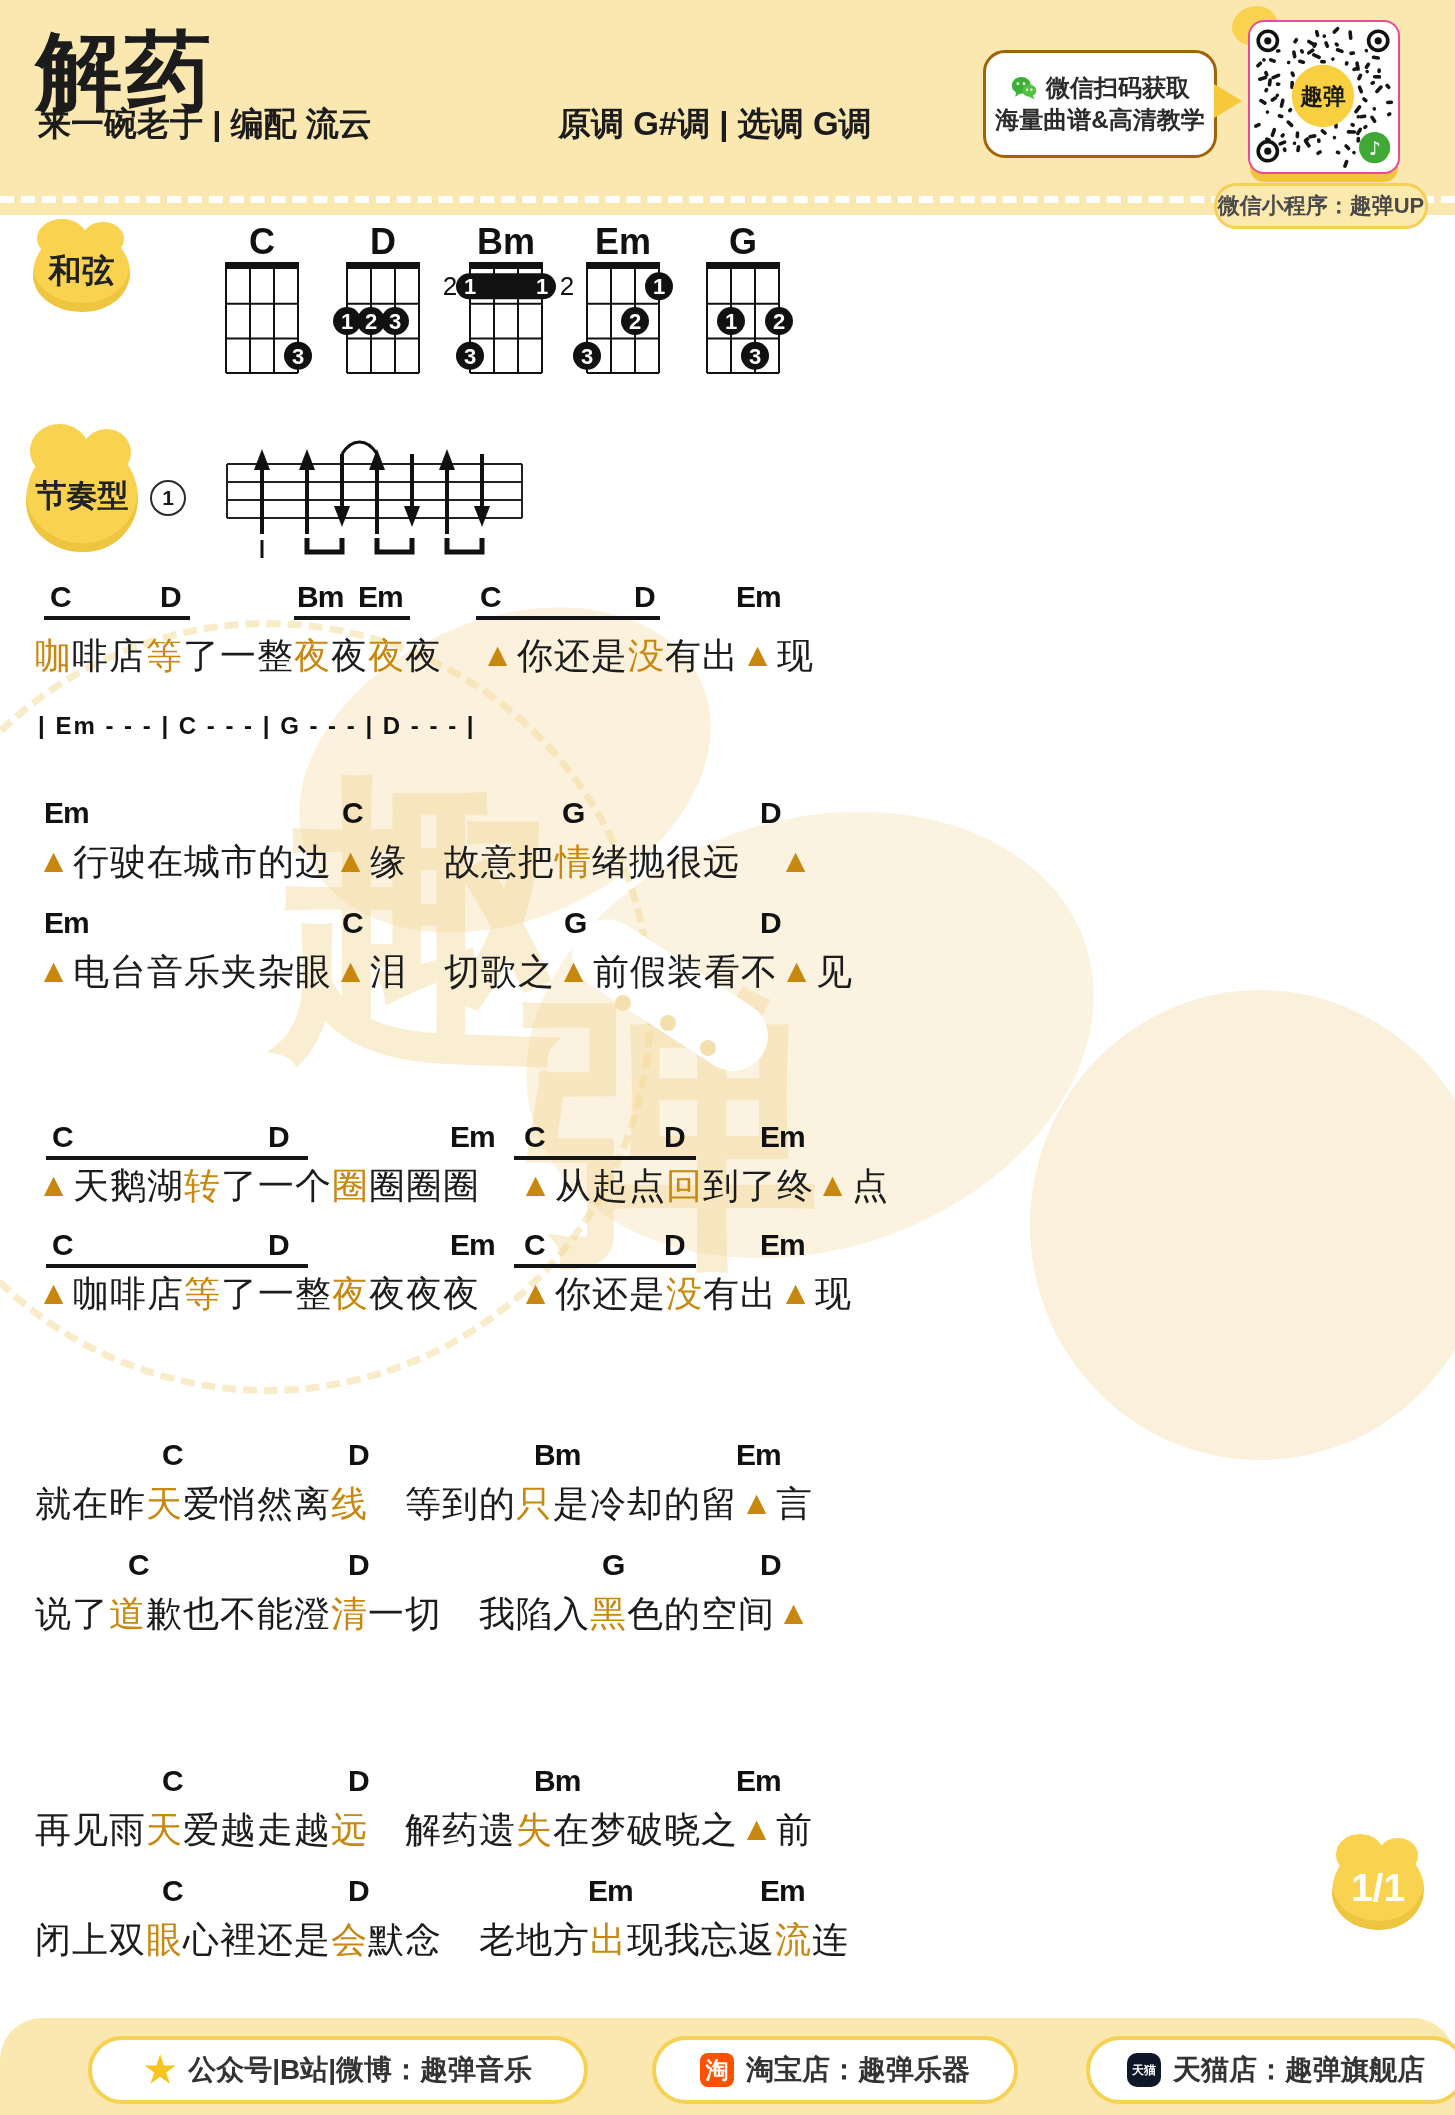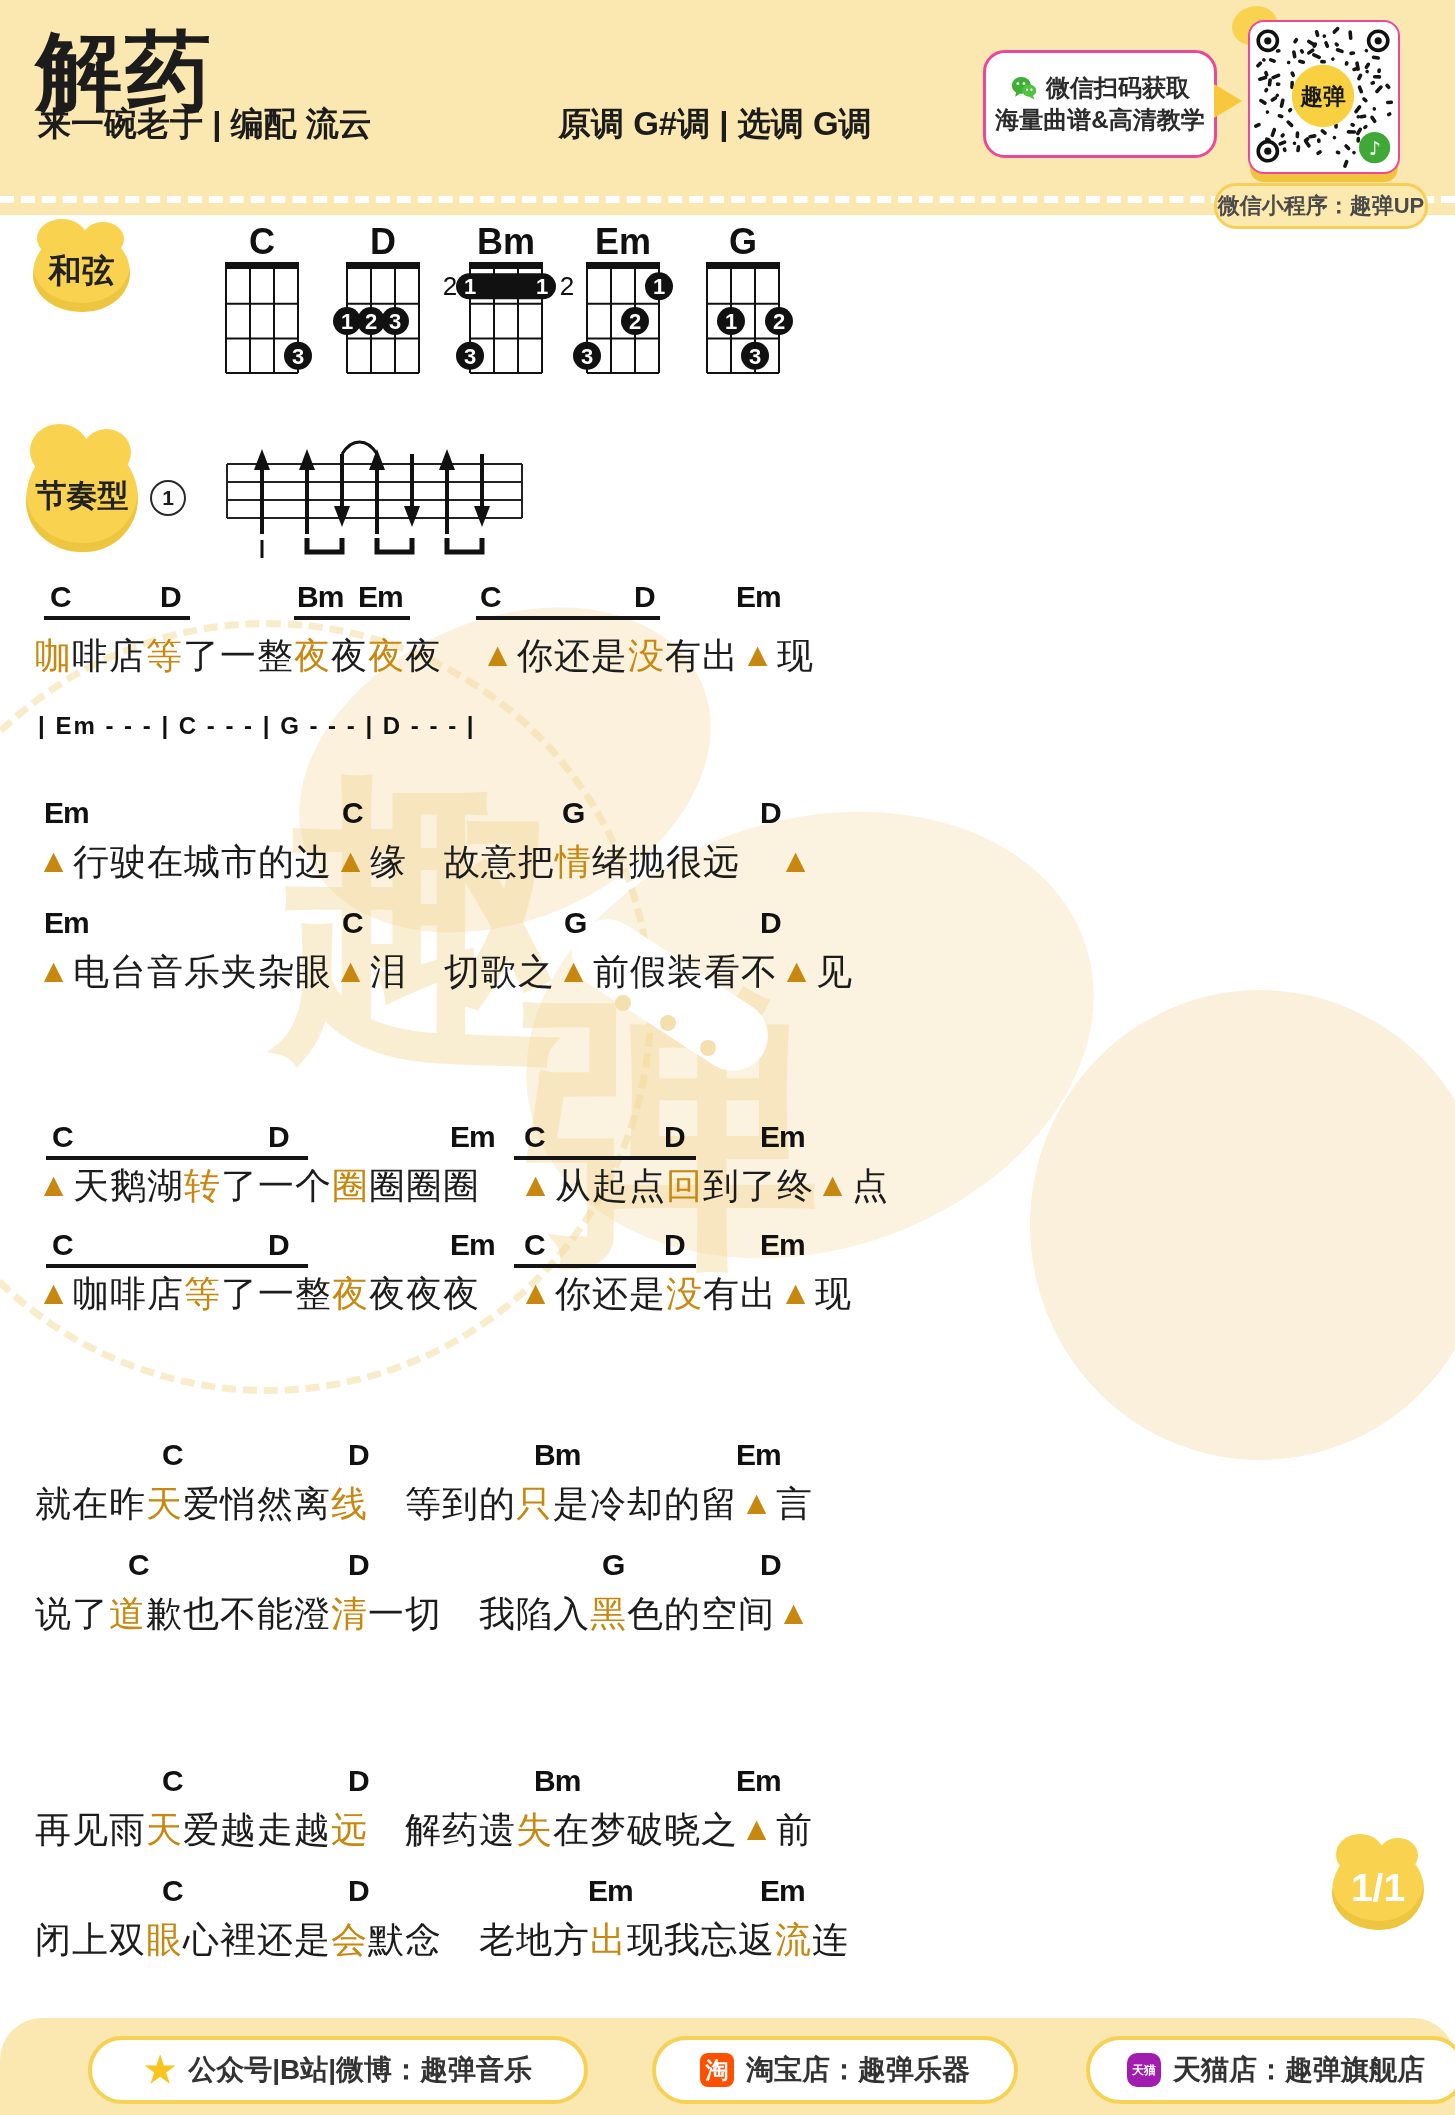--- a/index.html
+++ b/index.html
@@ -6,21 +6,21 @@
   .page{position:relative;width:1455px;height:2115px;background:#fff;overflow:hidden;
         font-family:"Liberation Sans",sans-serif;color:#1c1c1c;}
   
   .band-top{position:absolute;left:0;top:0;width:100%;height:215px;background:#FBE7B0;z-index:1;}
   .dash-sep{position:absolute;left:0;top:196px;width:100%;border-top:7px dashed #fff;z-index:2;}
   .title{position:absolute;left:36px;top:14px;font-size:86px;font-weight:800;letter-spacing:3px;z-index:3;}
   .subtitle{position:absolute;top:102px;font-size:33px;font-weight:700;z-index:3;white-space:nowrap;}
   .sub-credits{left:38px;} .sub-keys{left:558px;}
   
   .wx-bubble{position:absolute;left:983px;top:50px;width:228px;height:102px;background:#fff;
-             border:3px solid #ec4899;border-radius:22px;z-index:3;display:flex;flex-direction:column;
+             border:3px solid #a16207;border-radius:22px;z-index:3;display:flex;flex-direction:column;
              justify-content:center;align-items:center;gap:0;}
   .wx-line{font-size:24px;font-weight:700;color:#2b2b2b;display:flex;align-items:center;gap:8px;white-space:nowrap;}
   .wx-arrow{position:absolute;left:1214px;top:84px;width:0;height:0;border-left:28px solid #F7C839;
             border-top:17px solid transparent;border-bottom:17px solid transparent;z-index:3;}
   .qr-cloud{position:absolute;left:1232px;top:6px;width:46px;height:40px;background:#F9D350;
             border-radius:60% 50% 45% 55%/60% 55% 45% 50%;z-index:3;}
   .qr-box{position:absolute;left:1248px;top:20px;width:148px;height:150px;background:#fff;border:2px solid #ec4899;
           border-radius:16px;box-shadow:0 10px 0 -2px #F2C43D;z-index:4;}
   .mini-pill{position:absolute;left:1214px;top:183px;width:208px;height:40px;background:#FBE9AE;
              border:3px solid #F6CE58;border-radius:22px;z-index:4;display:flex;align-items:center;
@@ -55,21 +55,21 @@
   
   .footer-band{position:absolute;left:0;top:2018px;width:100%;height:97px;background:#FBE7B0;
                border-radius:42px 42px 0 0;z-index:5;}
   .foot-pill{position:absolute;top:2036px;height:60px;background:#fff;border:4px solid #F7D154;
              border-radius:34px;display:flex;align-items:center;justify-content:center;gap:12px;
              font-size:28px;font-weight:700;color:#333;z-index:6;white-space:nowrap;}
   .pill-1{left:88px;width:492px;} .pill-2{left:652px;width:358px;} .pill-3{left:1086px;width:372px;}
   .icon-star{color:#F8C41F;font-size:36px;line-height:1;}
   .icon-tb{width:34px;height:34px;background:#FF5000;border-radius:8px;color:#fff;font-size:23px;font-weight:800;
            display:flex;align-items:center;justify-content:center;}
-  .icon-tm{width:34px;height:34px;background:#a21caf;border-radius:10px;color:#fff;font-size:12px;font-weight:800;
+  .icon-tm{width:34px;height:34px;background:#0f172a;border-radius:10px;color:#fff;font-size:12px;font-weight:800;
            display:flex;align-items:center;justify-content:center;}
   .wx-ico{width:28px;height:28px;}
 </style>
 </head>
 <body>
 
 <div class="page">
 
   <div class="wm wm-blob" style="left:1030px;top:990px;width:460px;height:470px;"></div>
   <div class="wm wm-blob" style="left:520px;top:820px;width:580px;height:430px;transform:rotate(-18deg);background:#FBF2DF;"></div>

